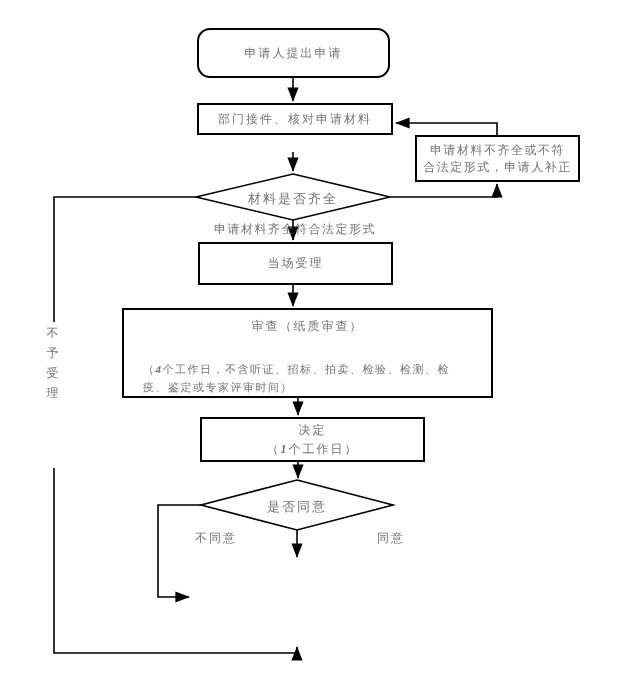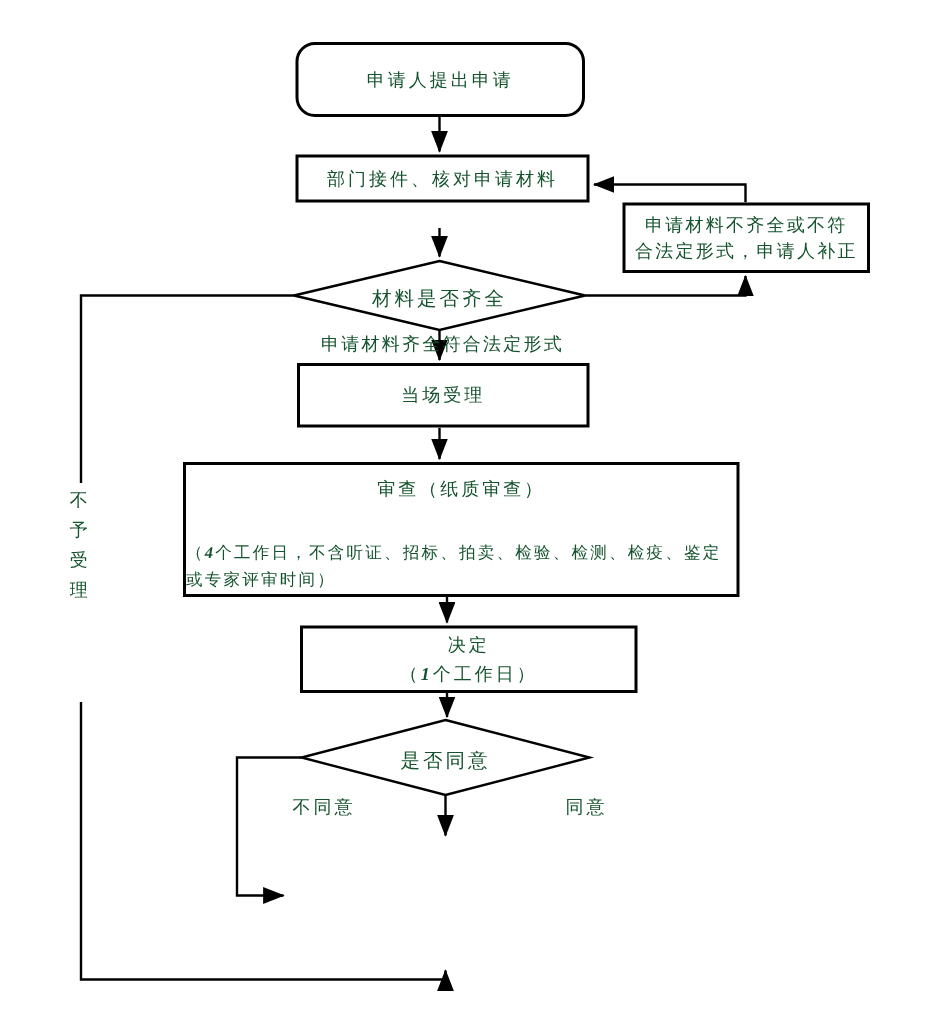--- a/index.html
+++ b/index.html
@@ -1,33 +1,33 @@
 <!DOCTYPE html>
 <html><head>
 <meta charset="utf-8">
 <style>
   html,body{margin:0;padding:0;background:#ffffff;}
   .canvas{
     position:relative;width:628px;height:674px;background:#ffffff;
-    font-family:"Liberation Serif","DejaVu Serif",serif;color:#14532d;
+    font-family:"Liberation Serif","DejaVu Serif",serif;color:#737373;
     overflow:hidden;
   }
   .overlay{position:absolute;left:0;top:0;width:628px;height:674px;}
   .node{
     position:absolute;box-sizing:border-box;background:#fff;border:2px solid #000;
     display:flex;flex-direction:column;align-items:center;justify-content:center;
     text-align:center;letter-spacing:2px;font-size:12px;line-height:17px;
   }
   .rounded{border-radius:13px;}
   .lbl{position:absolute;text-align:center;letter-spacing:2px;font-size:12px;}
   .small{font-size:12px;}
   .dtext{position:absolute;text-align:center;letter-spacing:2px;font-size:13px;}
   .pre{white-space:pre-line;}
   .note{
-    width:100%;box-sizing:border-box;text-align:left;padding:0 0;
+    width:100%;box-sizing:border-box;text-align:left;padding:0 19px;
     font-size:11px;line-height:18px;letter-spacing:1.5px;
   }
   .bi{font-weight:bold;font-style:italic;}
   .review-title{font-size:12px;letter-spacing:2px;}
   .result-line{white-space:nowrap;line-height:19px;font-size:10.5px;letter-spacing:1px;}
   .vert{
     position:absolute;width:15px;font-size:12px;line-height:20px;
     word-break:break-all;text-align:center;letter-spacing:0;
   }
 </style>

